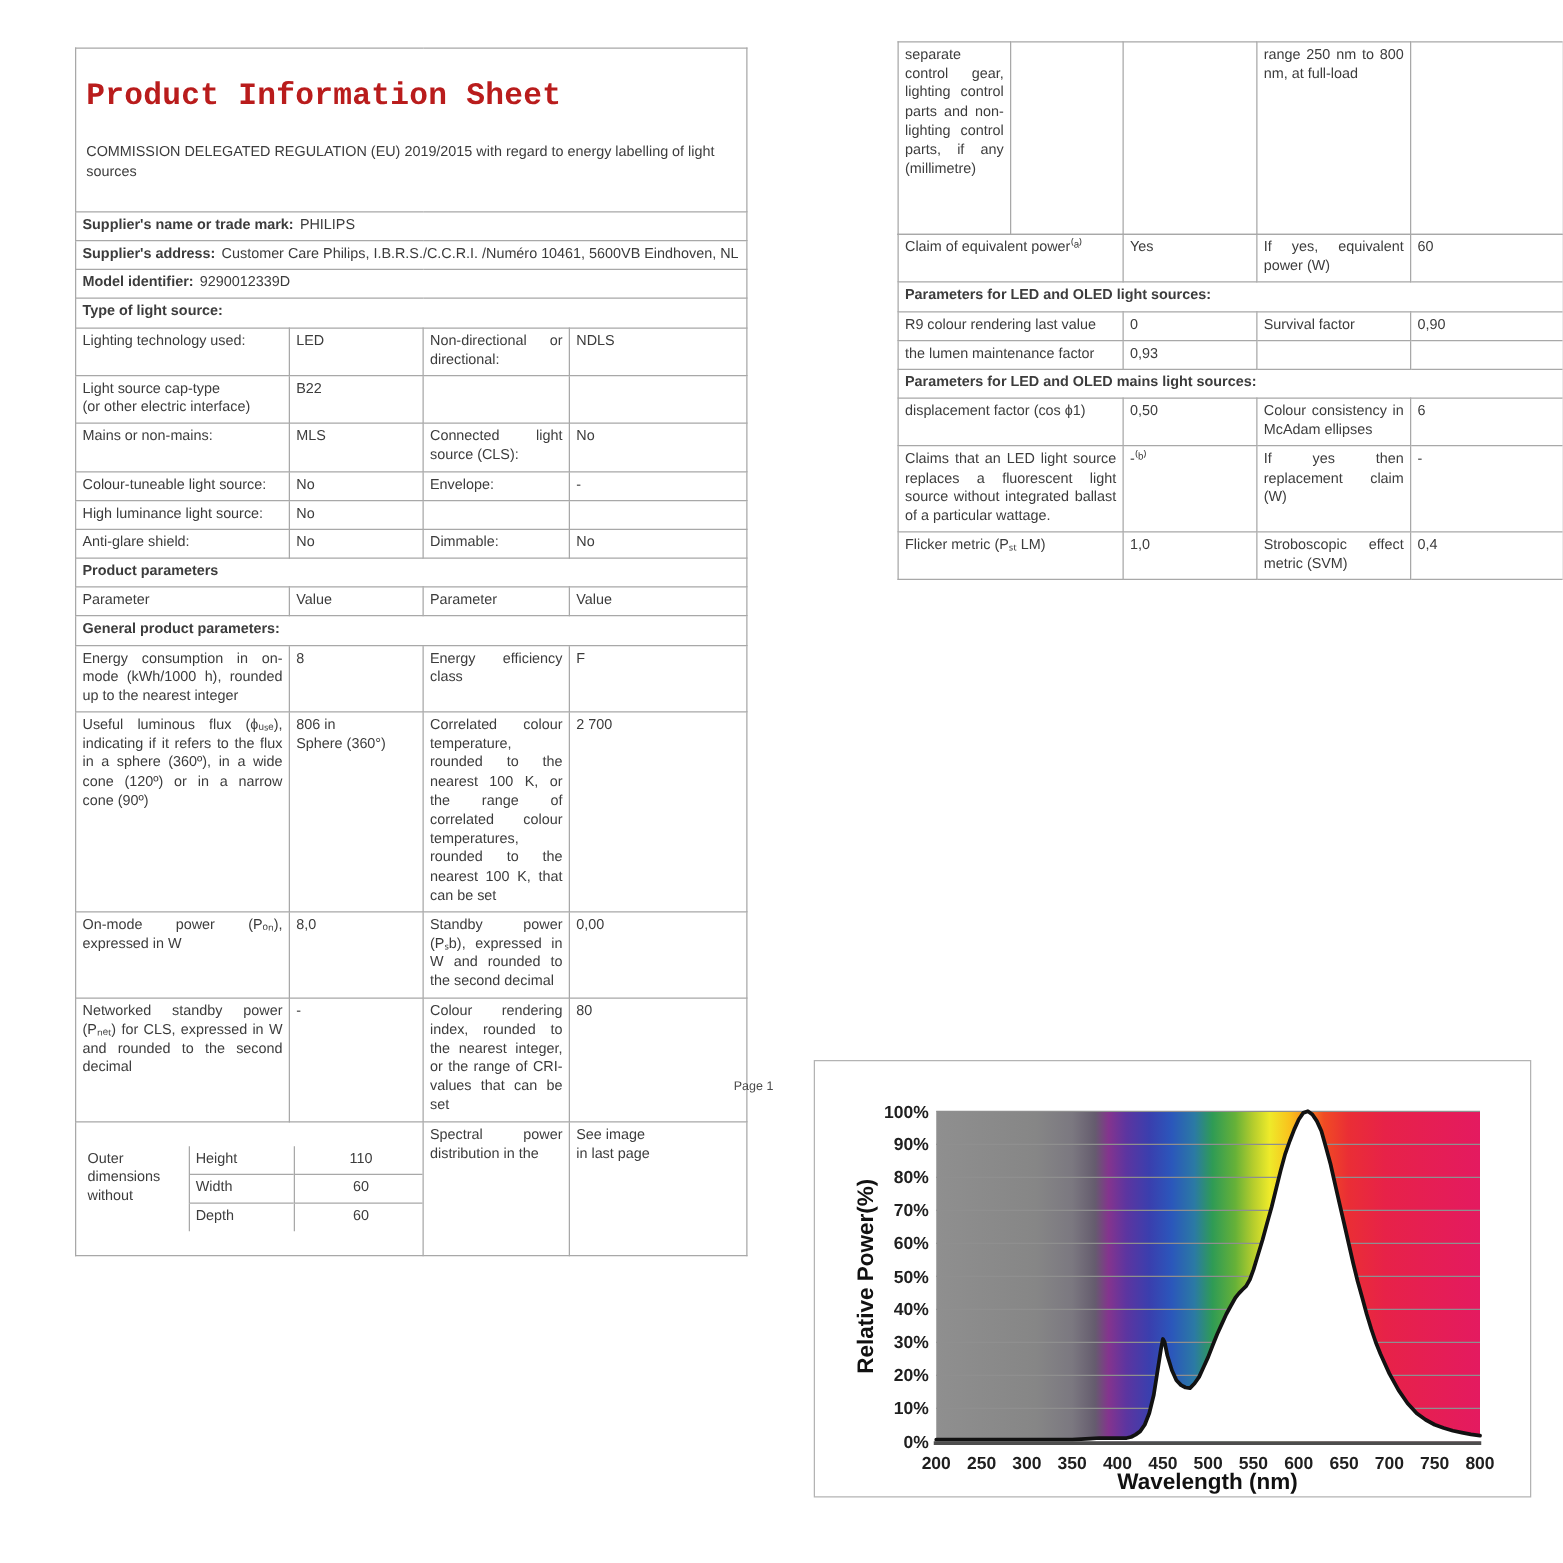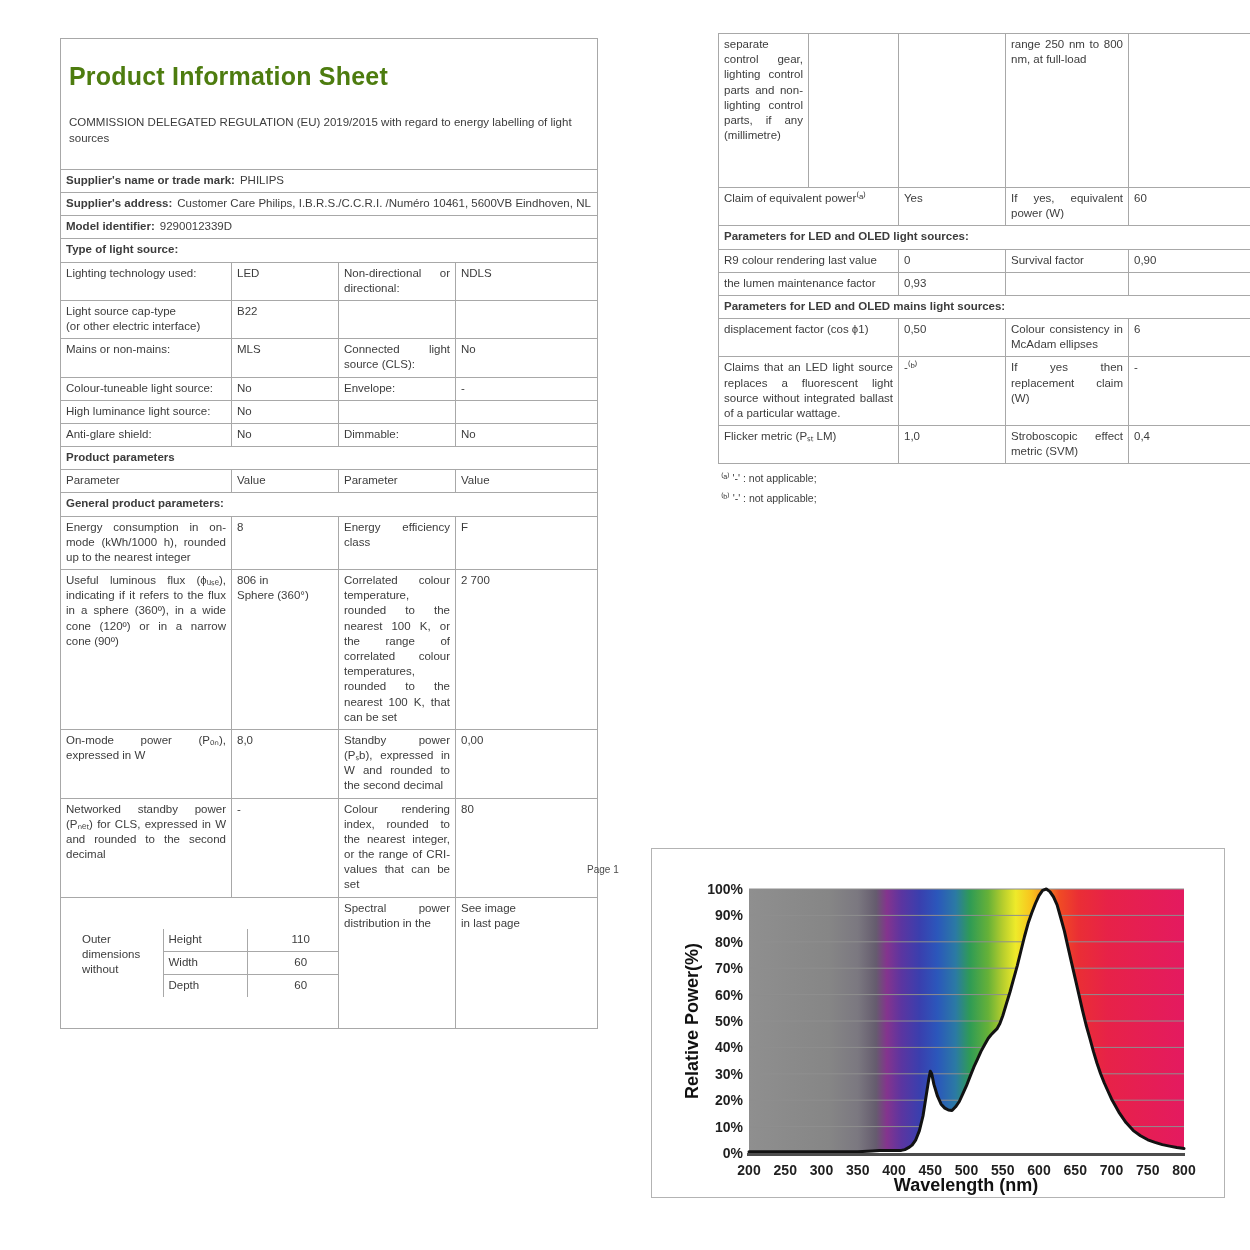--- a/index.html
+++ b/index.html
@@ -5,26 +5,26 @@
   html,body{margin:0;padding:0;background:#fff;}
   body{width:1250px;height:1250px;position:relative;font-family:"Liberation Sans",sans-serif;color:#3c3c3c;}
   .page{position:absolute;}
   table.doc{border-collapse:collapse;table-layout:fixed;}
   table.doc td{border:1px solid #a8a8a8;vertical-align:top;padding:3px 5px 4px;font-size:11.5px;line-height:1.32;white-space:pre-line;overflow:hidden;}
   td.p{text-align:justify;}
   td.v{text-align:left;}
   td.sec{font-weight:bold;}
   td.secc{font-weight:bold;text-align:left;}
   .title-cell{padding:6px 8px 8px 8px !important;}
-  .doc-title{font-size:25px;font-weight:bold;color:#4d7c0f;letter-spacing:.2px;margin-bottom:7px;}
+  .doc-title{font-size:25px;font-weight:bold;color:#b91c1c;letter-spacing:.2px;margin-bottom:7px;font-family:Liberation Mono, monospace;}
   .regulation{font-size:11.5px;color:#3c3c3c;}
   .kv b{font-weight:bold;}
   .kv span{margin-left:5px;}
   
-  td.dims-cell{padding:16px !important;}
+  td.dims-cell{padding:4px !important;}
   table.dims{border-collapse:collapse;table-layout:fixed;width:100%;}
   table.dims td{border:0;vertical-align:top;padding:3px 5px 4px;font-size:11.5px;line-height:1.32;}
   table.dims td.dname{border-left:1px solid #a8a8a8;}
   table.dims td.dval{border-left:1px solid #a8a8a8;text-align:center;}
   table.dims tr + tr td{border-top:1px solid #a8a8a8;}
   .page-num{position:absolute;left:587px;top:864px;font-size:10px;color:#4a4a4a;}
   .cont-cell{height:146px;}
   .footnotes{margin-top:7px;padding-left:3px;font-size:10.5px;color:#3c3c3c;}
   .footnotes div{margin-bottom:6px;}
   
@@ -234,24 +234,20 @@
       <td class="v">-</td>
     </tr>
     <tr>
       <td class="p">Flicker metric (Pₛₜ LM)</td>
       <td class="v">1,0</td>
       <td class="p">Stroboscopic effect metric (SVM)</td>
       <td class="v">0,4</td>
     </tr>
   </tbody>
     </table>
-  <div class="footnotes">
-    <div>⁽ᵃ⁾ '-' : not applicable;</div>
-    <div>⁽ᵇ⁾ '-' : not applicable;</div>
-  </div>
 </div>
 
 <div class="chart-box">
   <svg id="spd-svg" width="572" height="348" viewBox="0 0 572 348">
     <defs>
       <linearGradient id="spectrum-grad" x1="0" y1="0" x2="1" y2="0">
           <stop offset="0.0%" stop-color="#8f8f8f"></stop>
           <stop offset="18.3%" stop-color="#868686"></stop>
           <stop offset="25.0%" stop-color="#7b7880"></stop>
           <stop offset="29.2%" stop-color="#655c6e"></stop>

